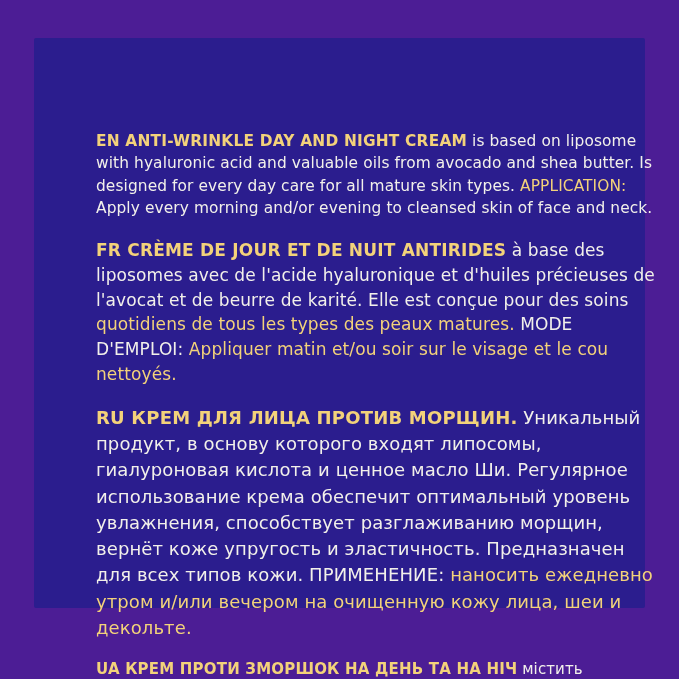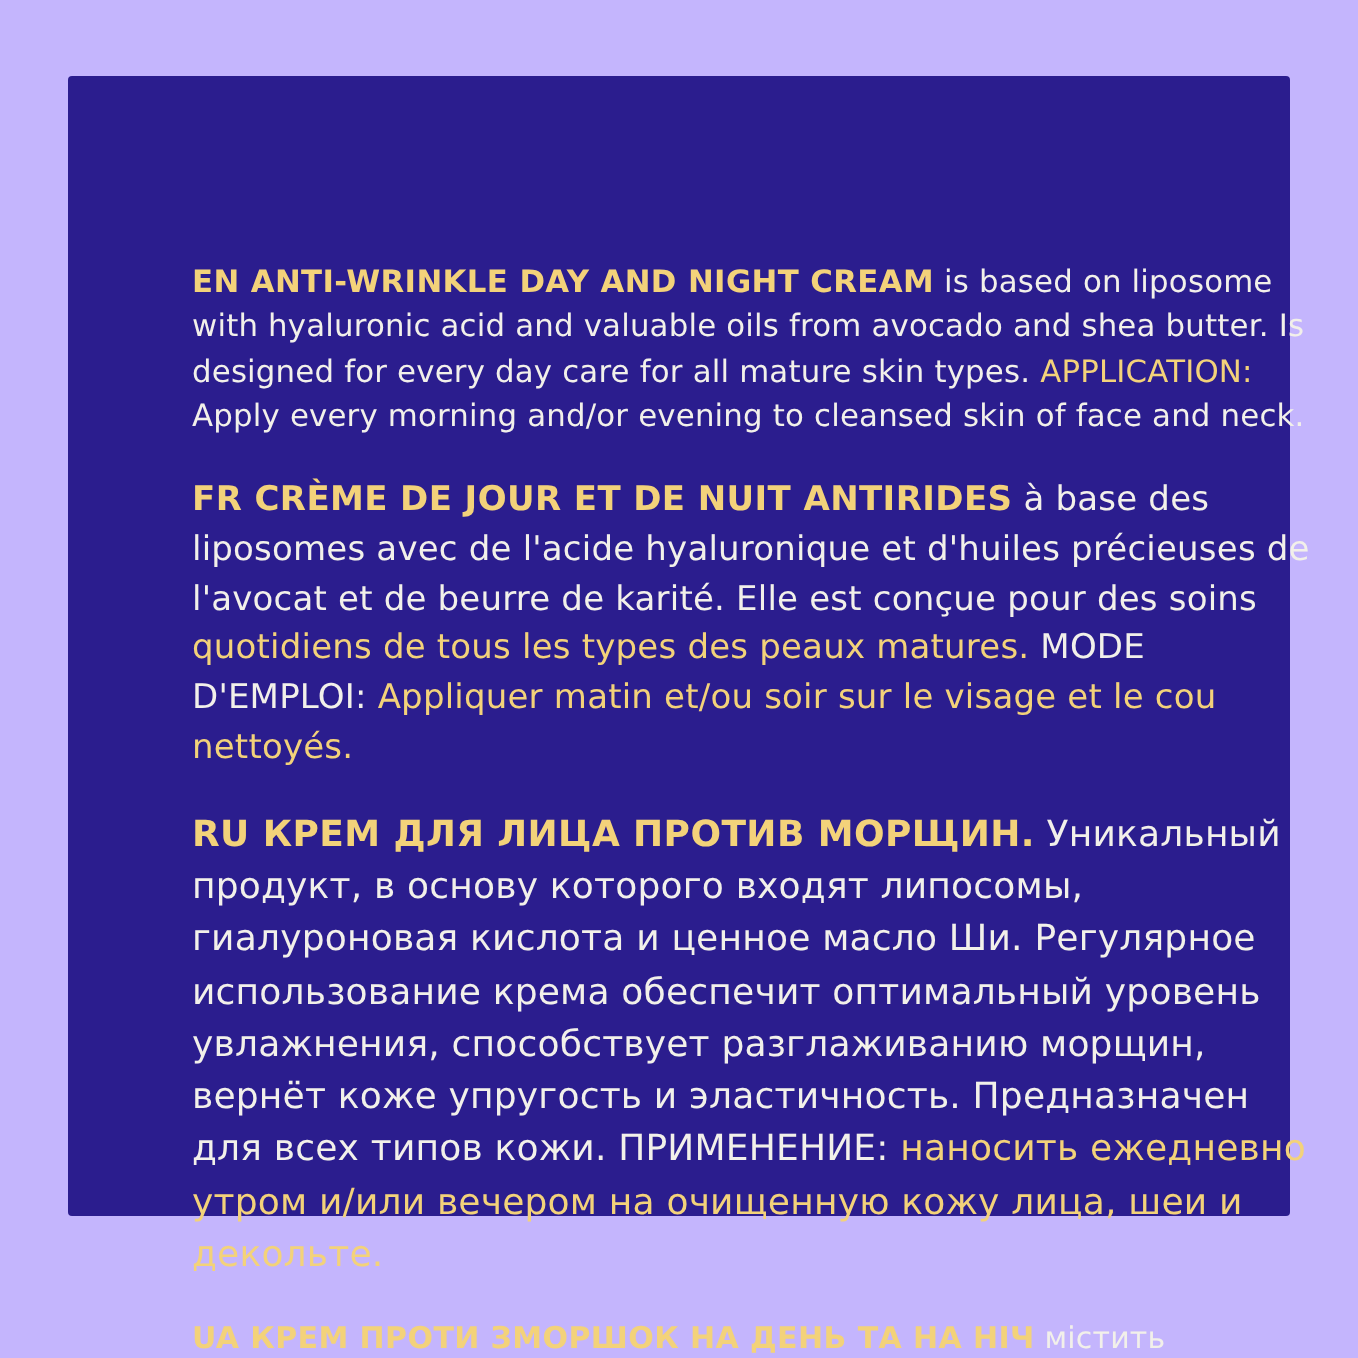--- a/index.html
+++ b/index.html
@@ -12,21 +12,21 @@
     background: #e0193c;
     font-family: "DejaVu Sans", sans-serif;
     overflow: hidden;
   }
   .package {
     position: absolute;
     left: 0;
     top: 0;
     width: 679px;
     height: 679px;
-    background: #c4b5fd;
+    background: #4c1d95;
   }
   .panel {
     position: absolute;
     left: 34px;
     top: 38px;
     width: 611px;
     height: 570px;
     background: #2b1d8e;
     border-radius: 2px;
   }

